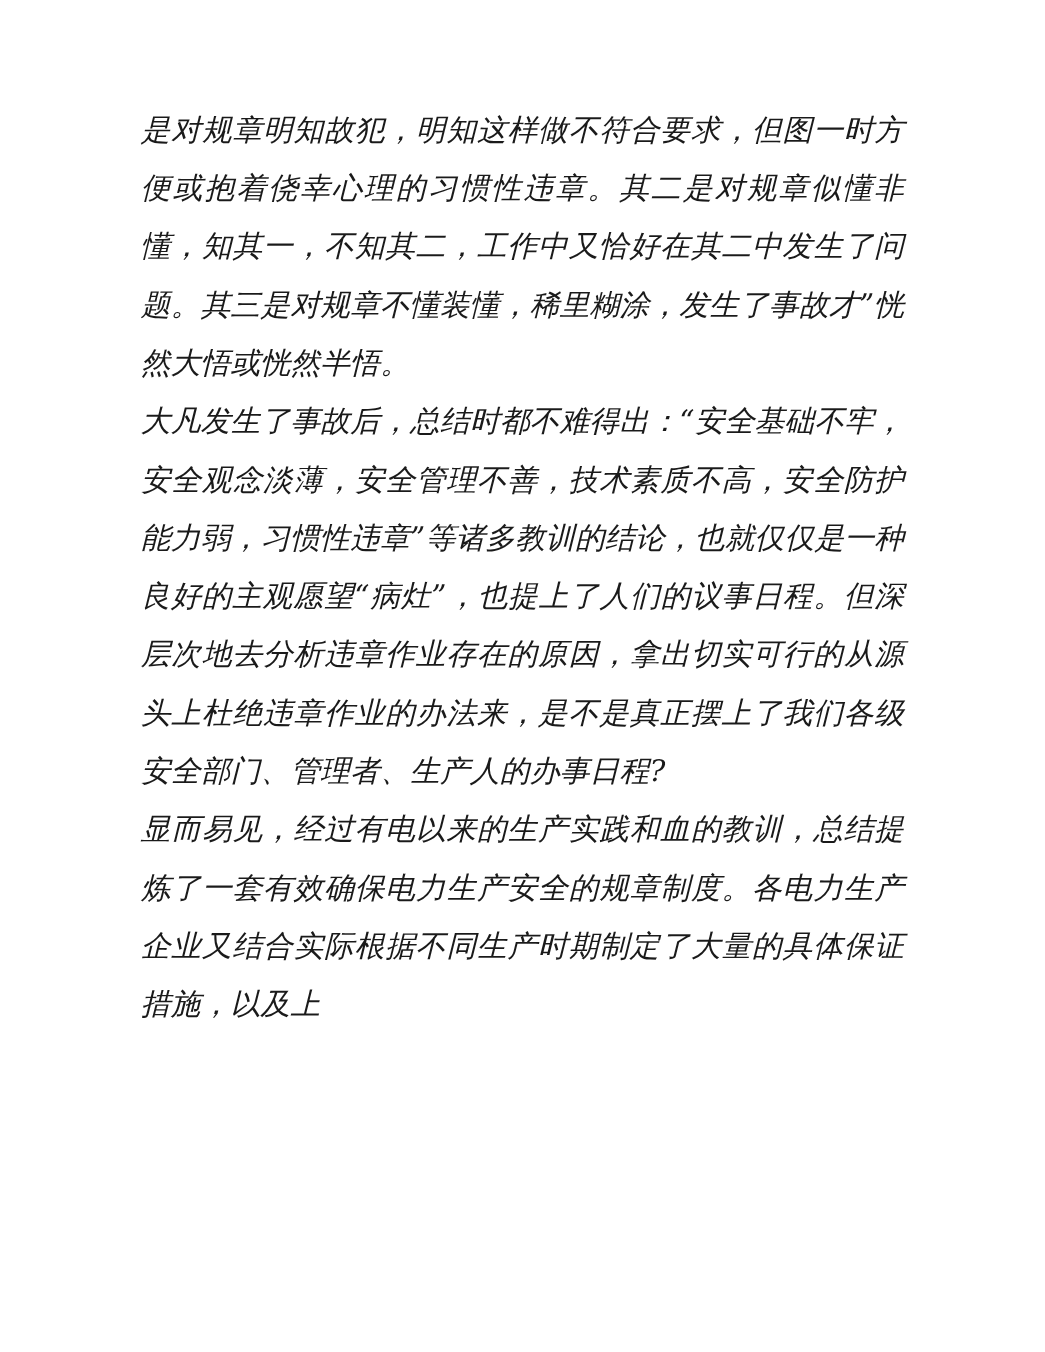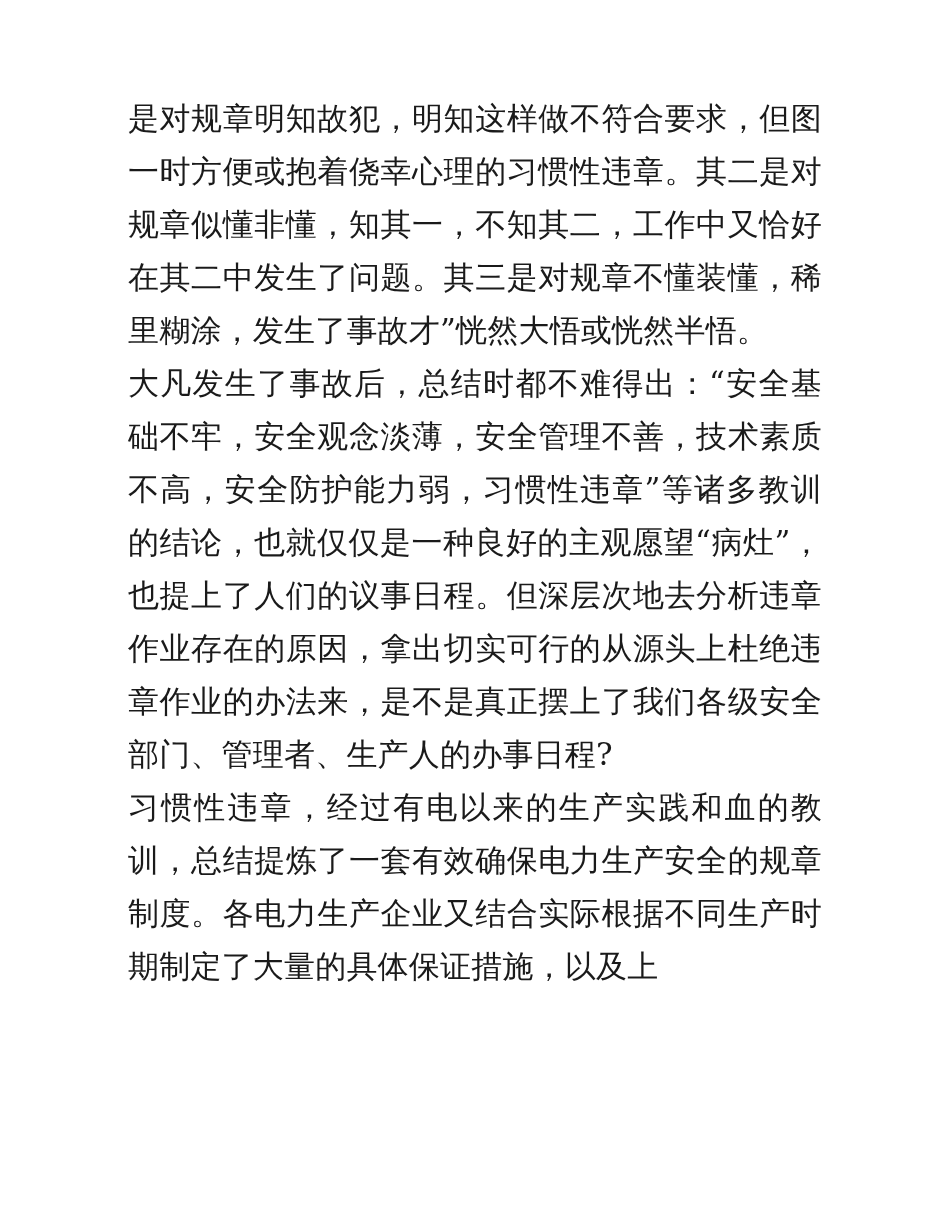--- a/index.html
+++ b/index.html
@@ -20,32 +20,33 @@
     height: 1229px;
     background: #ffffff;
     box-sizing: border-box;
     padding: 92px 128px 60px 128px;
   }
   .doc-body {
     width: 694px;
   }
   .para {
     margin: 0 0 0 0;
-    font-size: 31px;
+    font-size: 27px;
     line-height: 53px;
     text-align: justify;
     text-justify: inter-ideograph;
     letter-spacing: 0.2px;
     color: #1a1a1a;
     white-space: pre-wrap;
     word-break: break-all;
+    font-style: italic;
   }
 </style>
 </head>
 <body>
 
 <div class="page">
   <div class="doc-body">
     <p class="para">是对规章明知故犯，明知这样做不符合要求，但图一时方便或抱着侥幸心理的习惯性违章。其二是对规章似懂非懂，知其一，不知其二，工作中又恰好在其二中发生了问题。其三是对规章不懂装懂，稀里糊涂，发生了事故才”恍然大悟或恍然半悟。</p>
     <p class="para">大凡发生了事故后，总结时都不难得出：“安全基础不牢，安全观念淡薄，安全管理不善，技术素质不高，安全防护能力弱，习惯性违章”等诸多教训的结论，也就仅仅是一种良好的主观愿望“病灶”，也提上了人们的议事日程。但深层次地去分析违章作业存在的原因，拿出切实可行的从源头上杜绝违章作业的办法来，是不是真正摆上了我们各级安全部门、管理者、生产人的办事日程?</p>
-    <p class="para">习惯性违章，经过有电以来的生产实践和血的教训，总结提炼了一套有效确保电力生产安全的规章制度。各电力生产企业又结合实际根据不同生产时期制定了大量的具体保证措施，以及上</p>
+    <p class="para">显而易见，经过有电以来的生产实践和血的教训，总结提炼了一套有效确保电力生产安全的规章制度。各电力生产企业又结合实际根据不同生产时期制定了大量的具体保证措施，以及上</p>
   </div>
 </div>
 
 </body></html>

